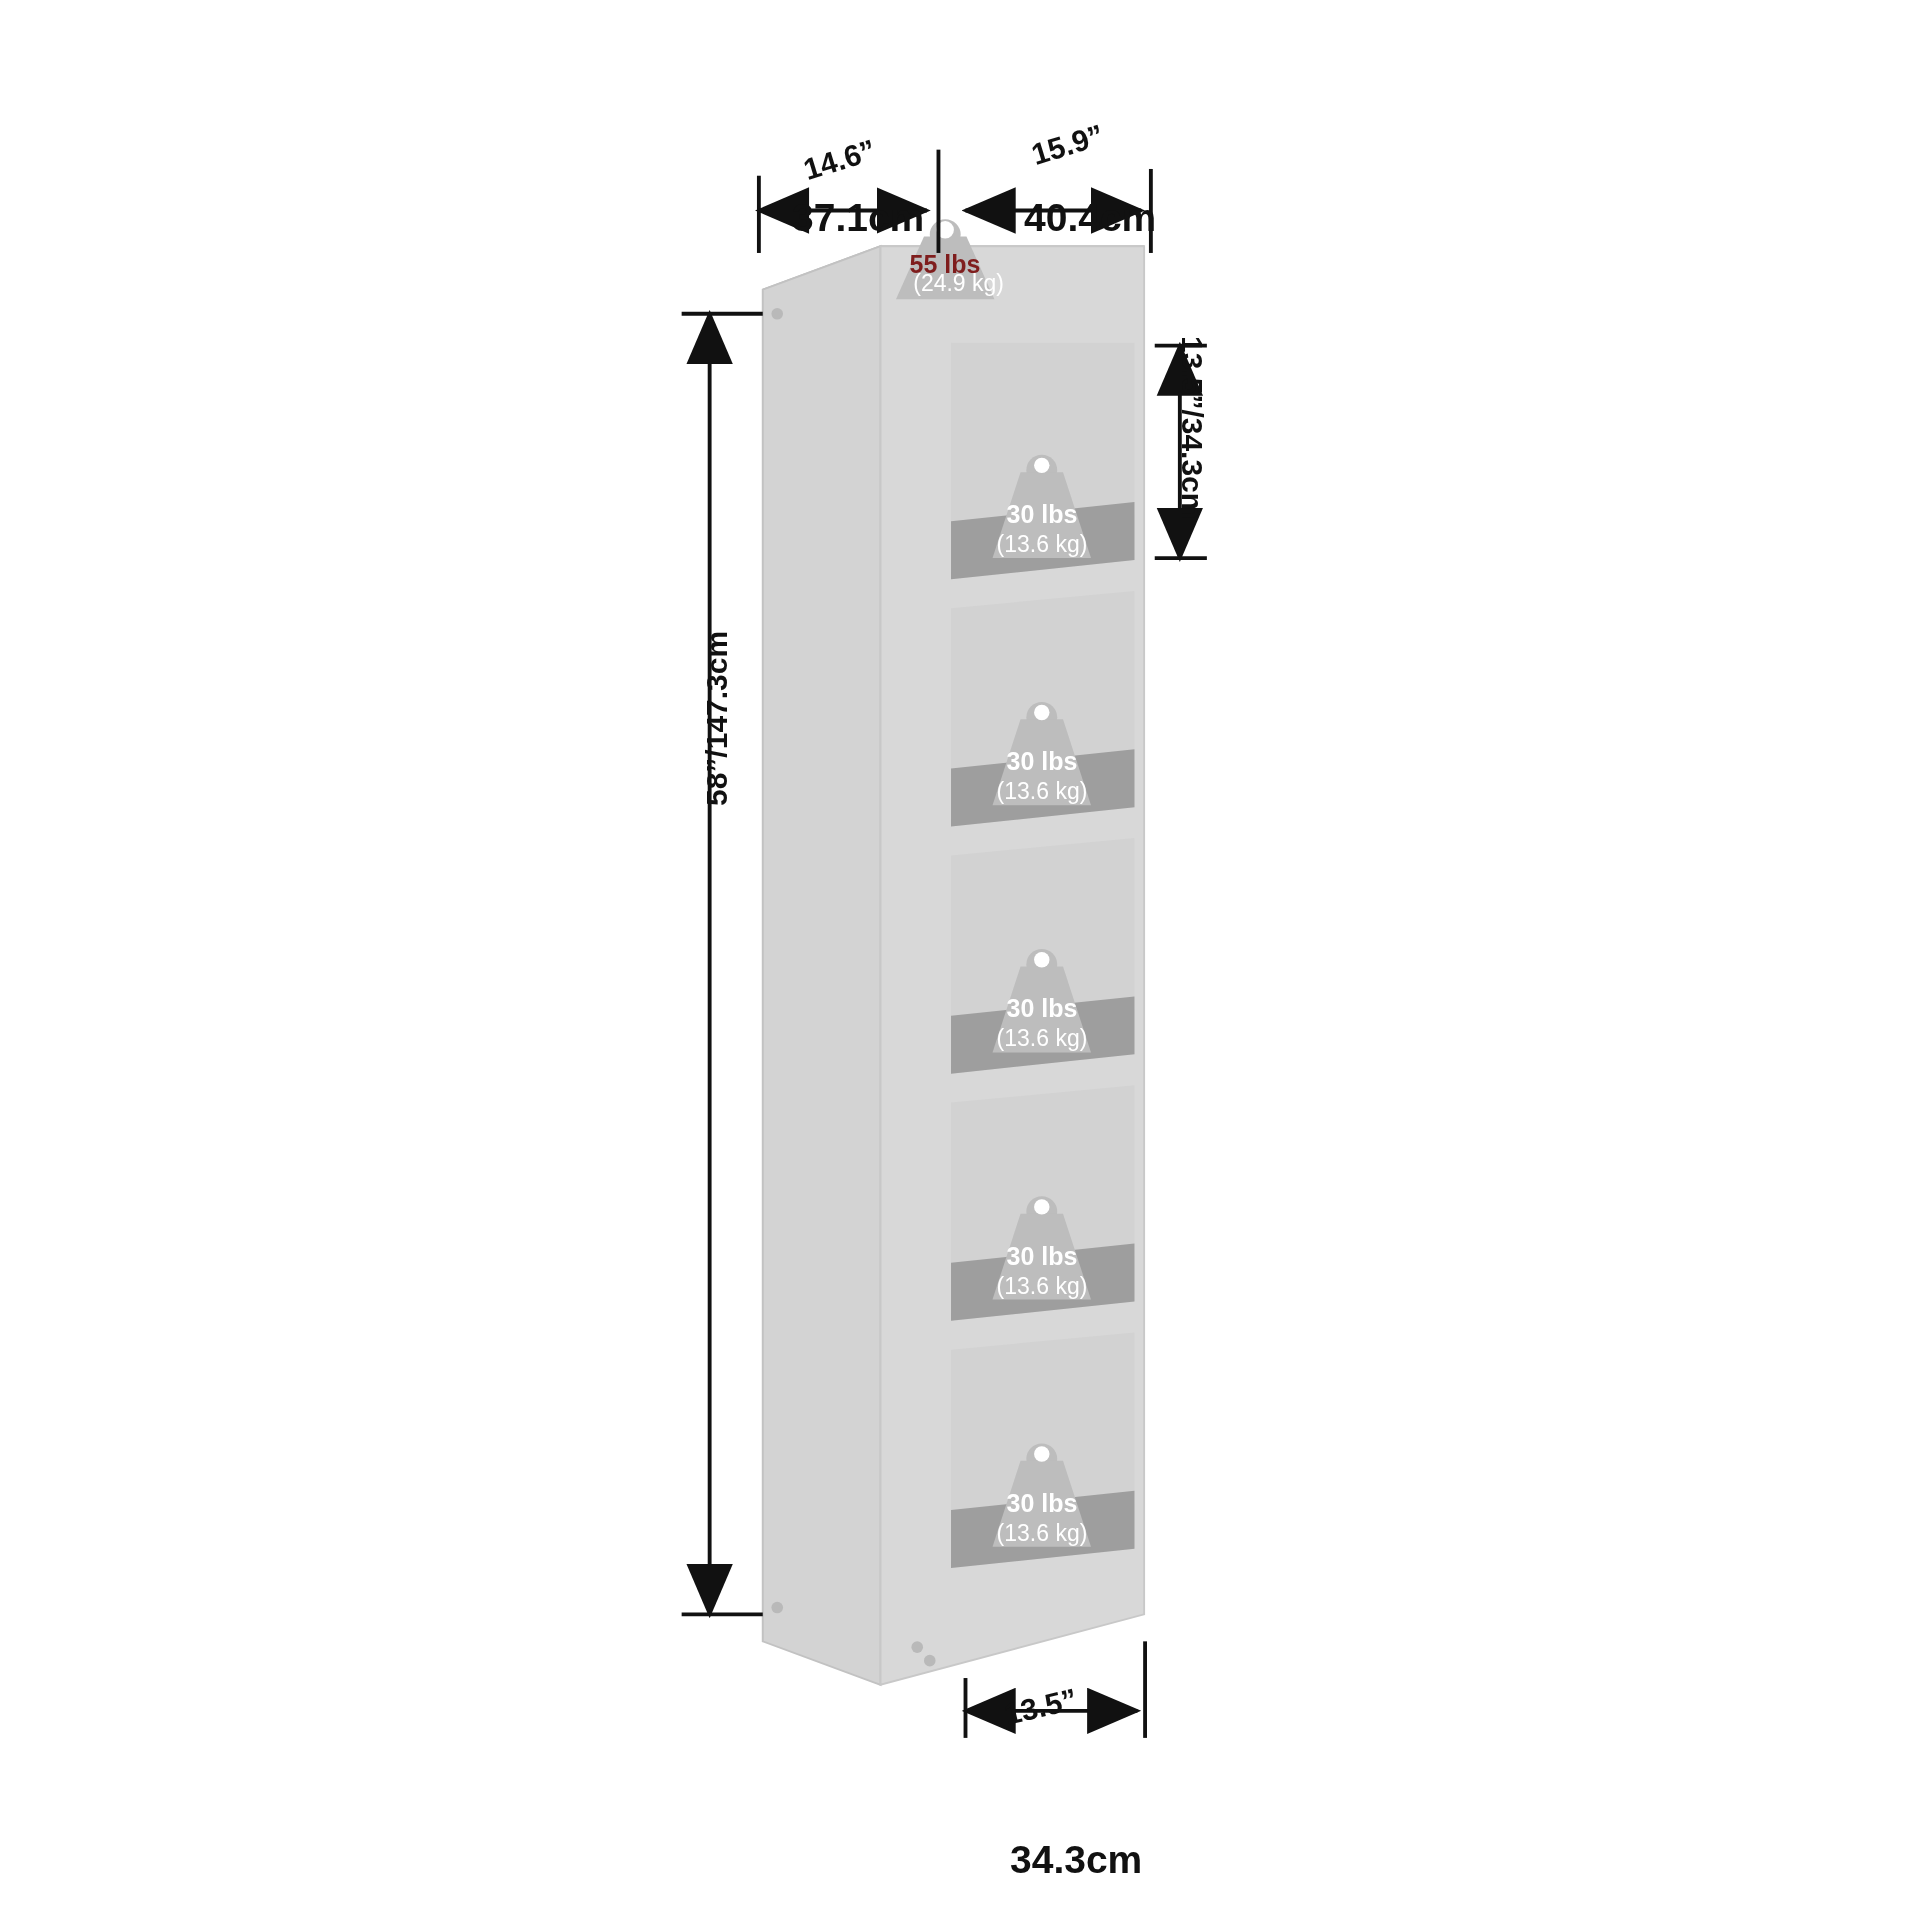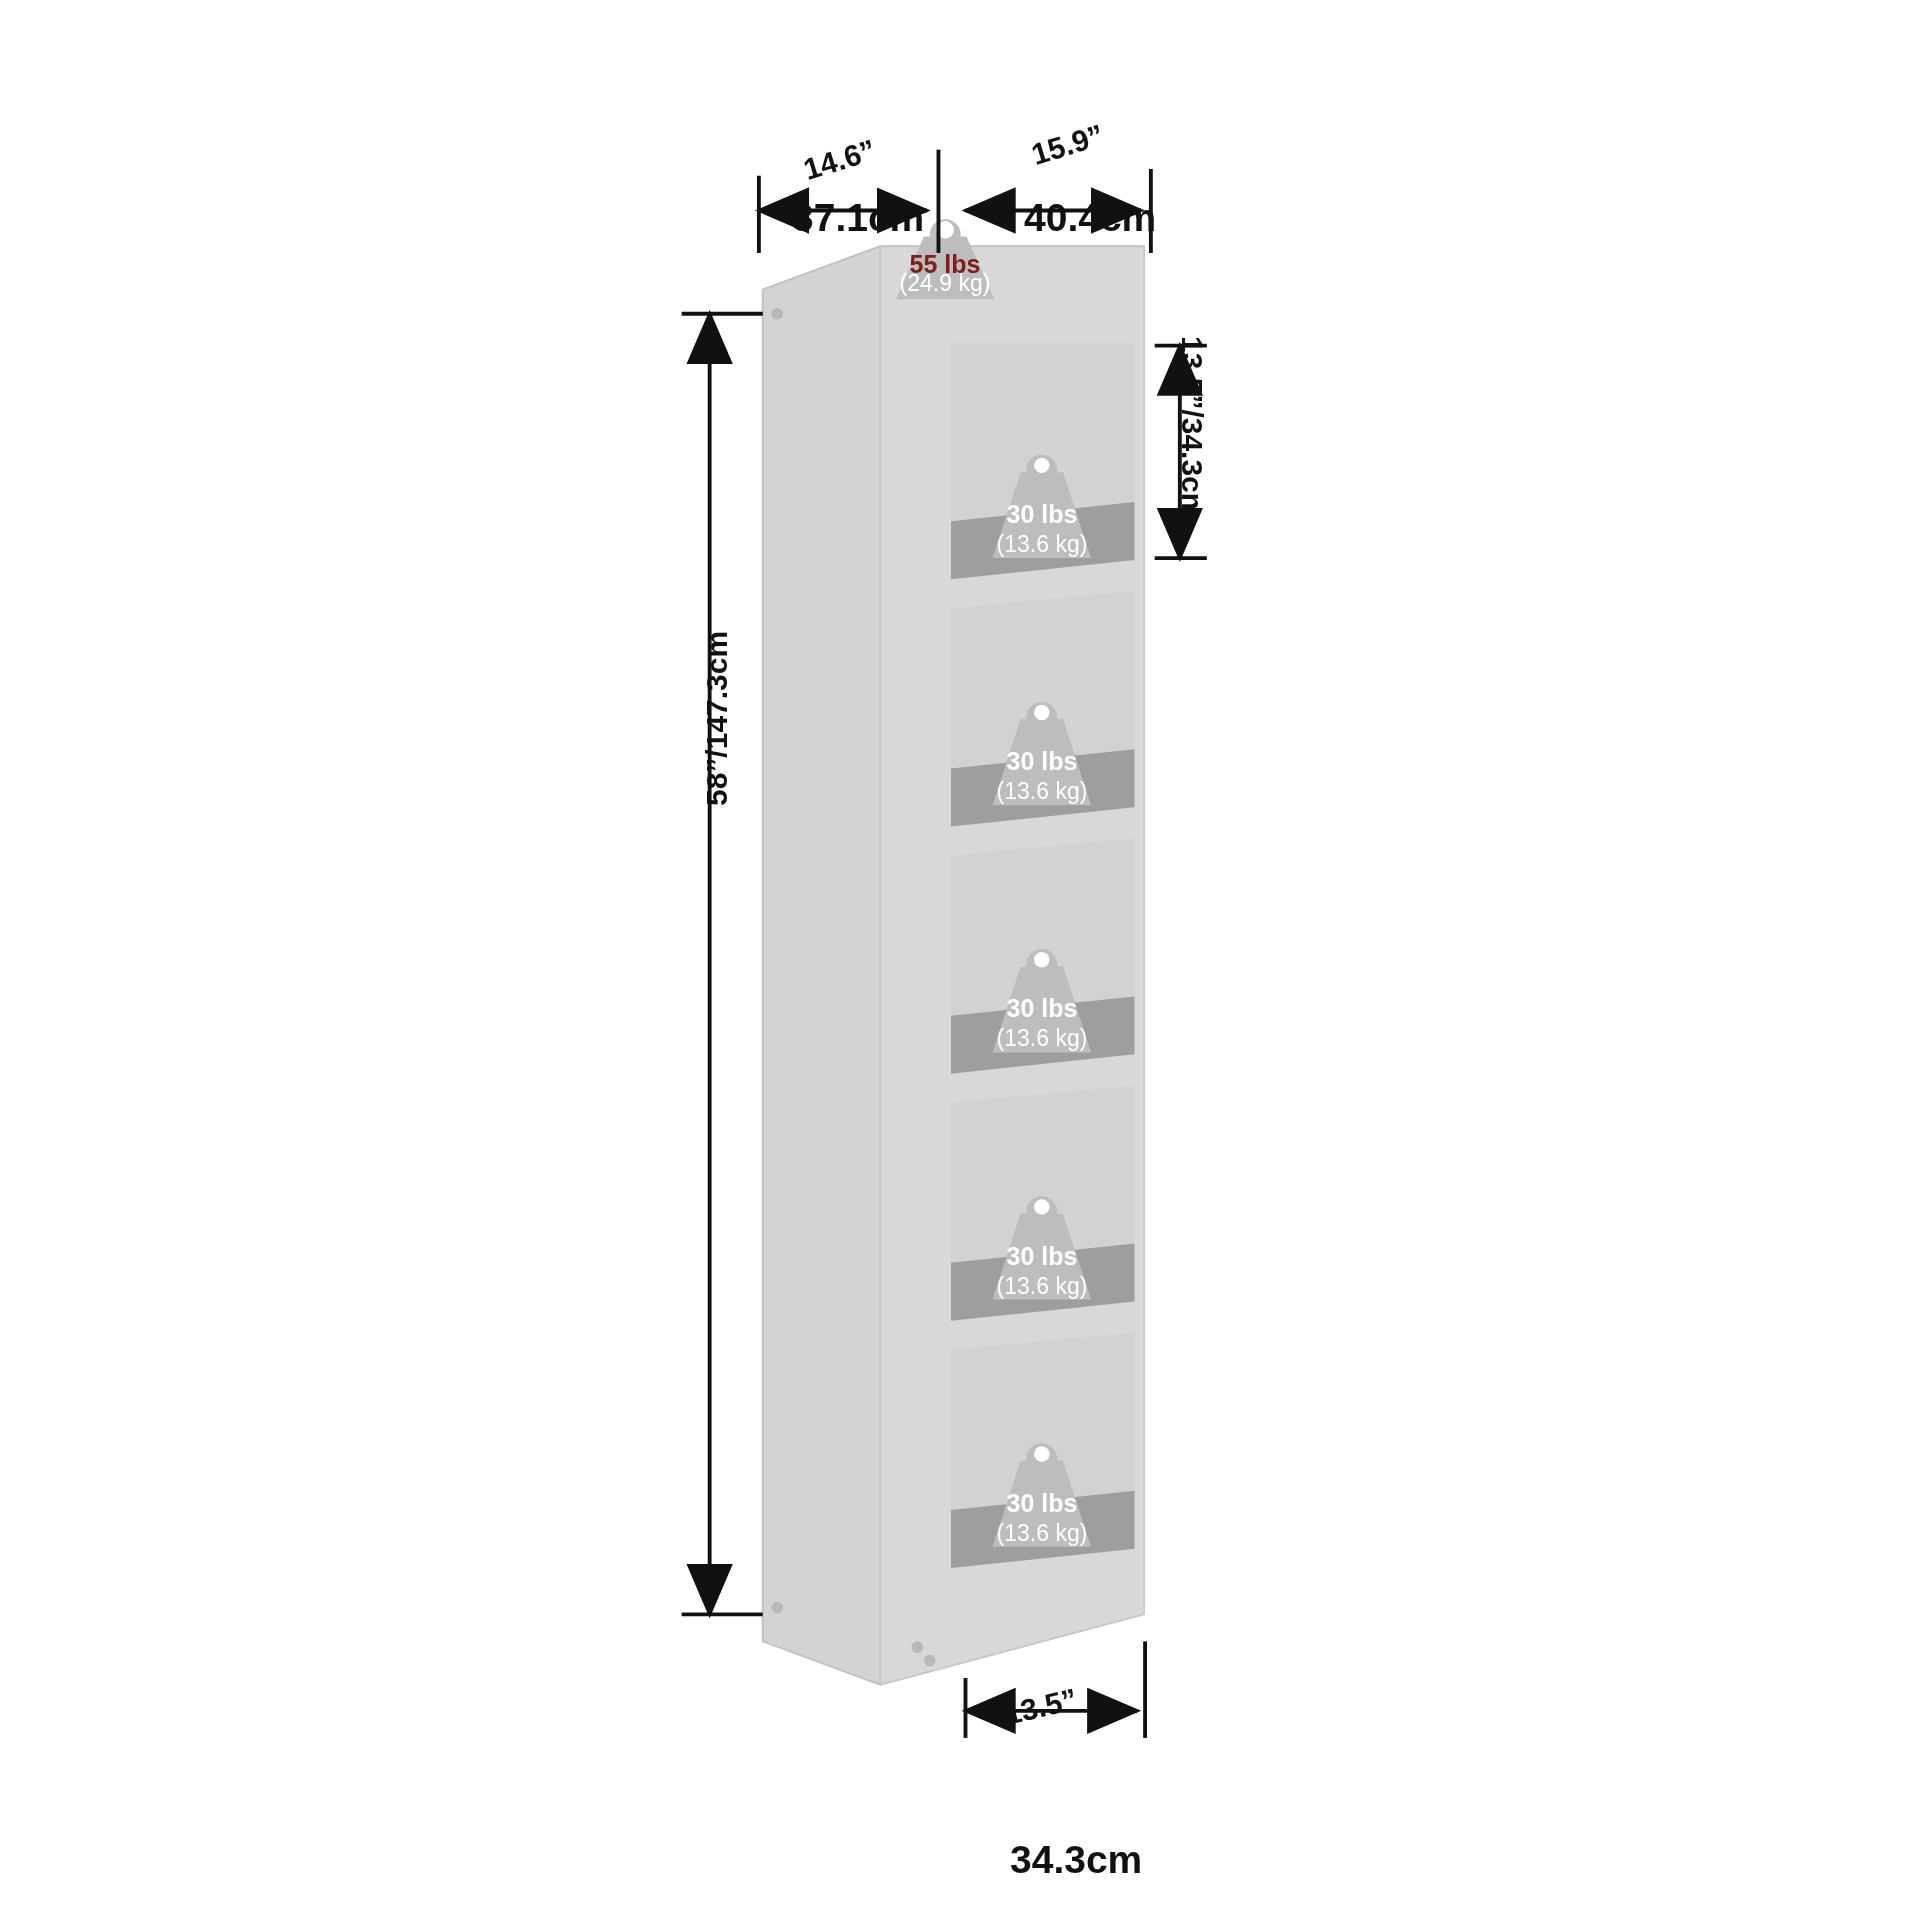--- a/index.html
+++ b/index.html
@@ -147,21 +147,21 @@
   <div class="dimlabel small" style="left:985px;top:196px;margin-left:39px;">40.4cm</div>
 
   <div class="dimlabel" style="left:1209px;top:336px;transform-origin:left top;transform:rotate(90deg);">13.5”/34.3cm</div>
 
   <div class="dimlabel" style="left:700px;top:806px;transform-origin:left top;transform:rotate(-90deg);">58”/147.3cm</div>
 
   <div class="dimlabel" style="left:1004px;top:1690px;transform:rotate(-13deg);">13.5”</div>
   <div class="dimlabel small" style="left:1010px;top:1838px;">34.3cm</div>
 
   <div style="position:absolute;left:896px;top:250px;width:98px;text-align:center;color:#7f1d1d;font-weight:bold;font-size:25px;">55 lbs</div>
-  <div style="position:absolute;left:886px;top:270px;width:118px;text-align:center;color:#fff;font-size:23px;">(24.9 kg)</div>
+  <div style="position:absolute;left:886px;top:270px;width:118px;text-align:right;color:#fff;font-size:23px;">(24.9 kg)</div>
 
   <div style="position:absolute;left:993px;top:500px;width:98px;text-align:center;color:#fff;font-weight:bold;font-size:25px;">30 lbs</div>
   <div style="position:absolute;left:983px;top:531px;width:118px;text-align:center;color:#fff;font-size:23px;">(13.6 kg)</div>
 
   <div style="position:absolute;left:993px;top:747px;width:98px;text-align:center;color:#fff;font-weight:bold;font-size:25px;">30 lbs</div>
   <div style="position:absolute;left:983px;top:778px;width:118px;text-align:center;color:#fff;font-size:23px;">(13.6 kg)</div>
 
   <div style="position:absolute;left:993px;top:994px;width:98px;text-align:center;color:#fff;font-weight:bold;font-size:25px;">30 lbs</div>
   <div style="position:absolute;left:983px;top:1025px;width:118px;text-align:center;color:#fff;font-size:23px;">(13.6 kg)</div>
 

